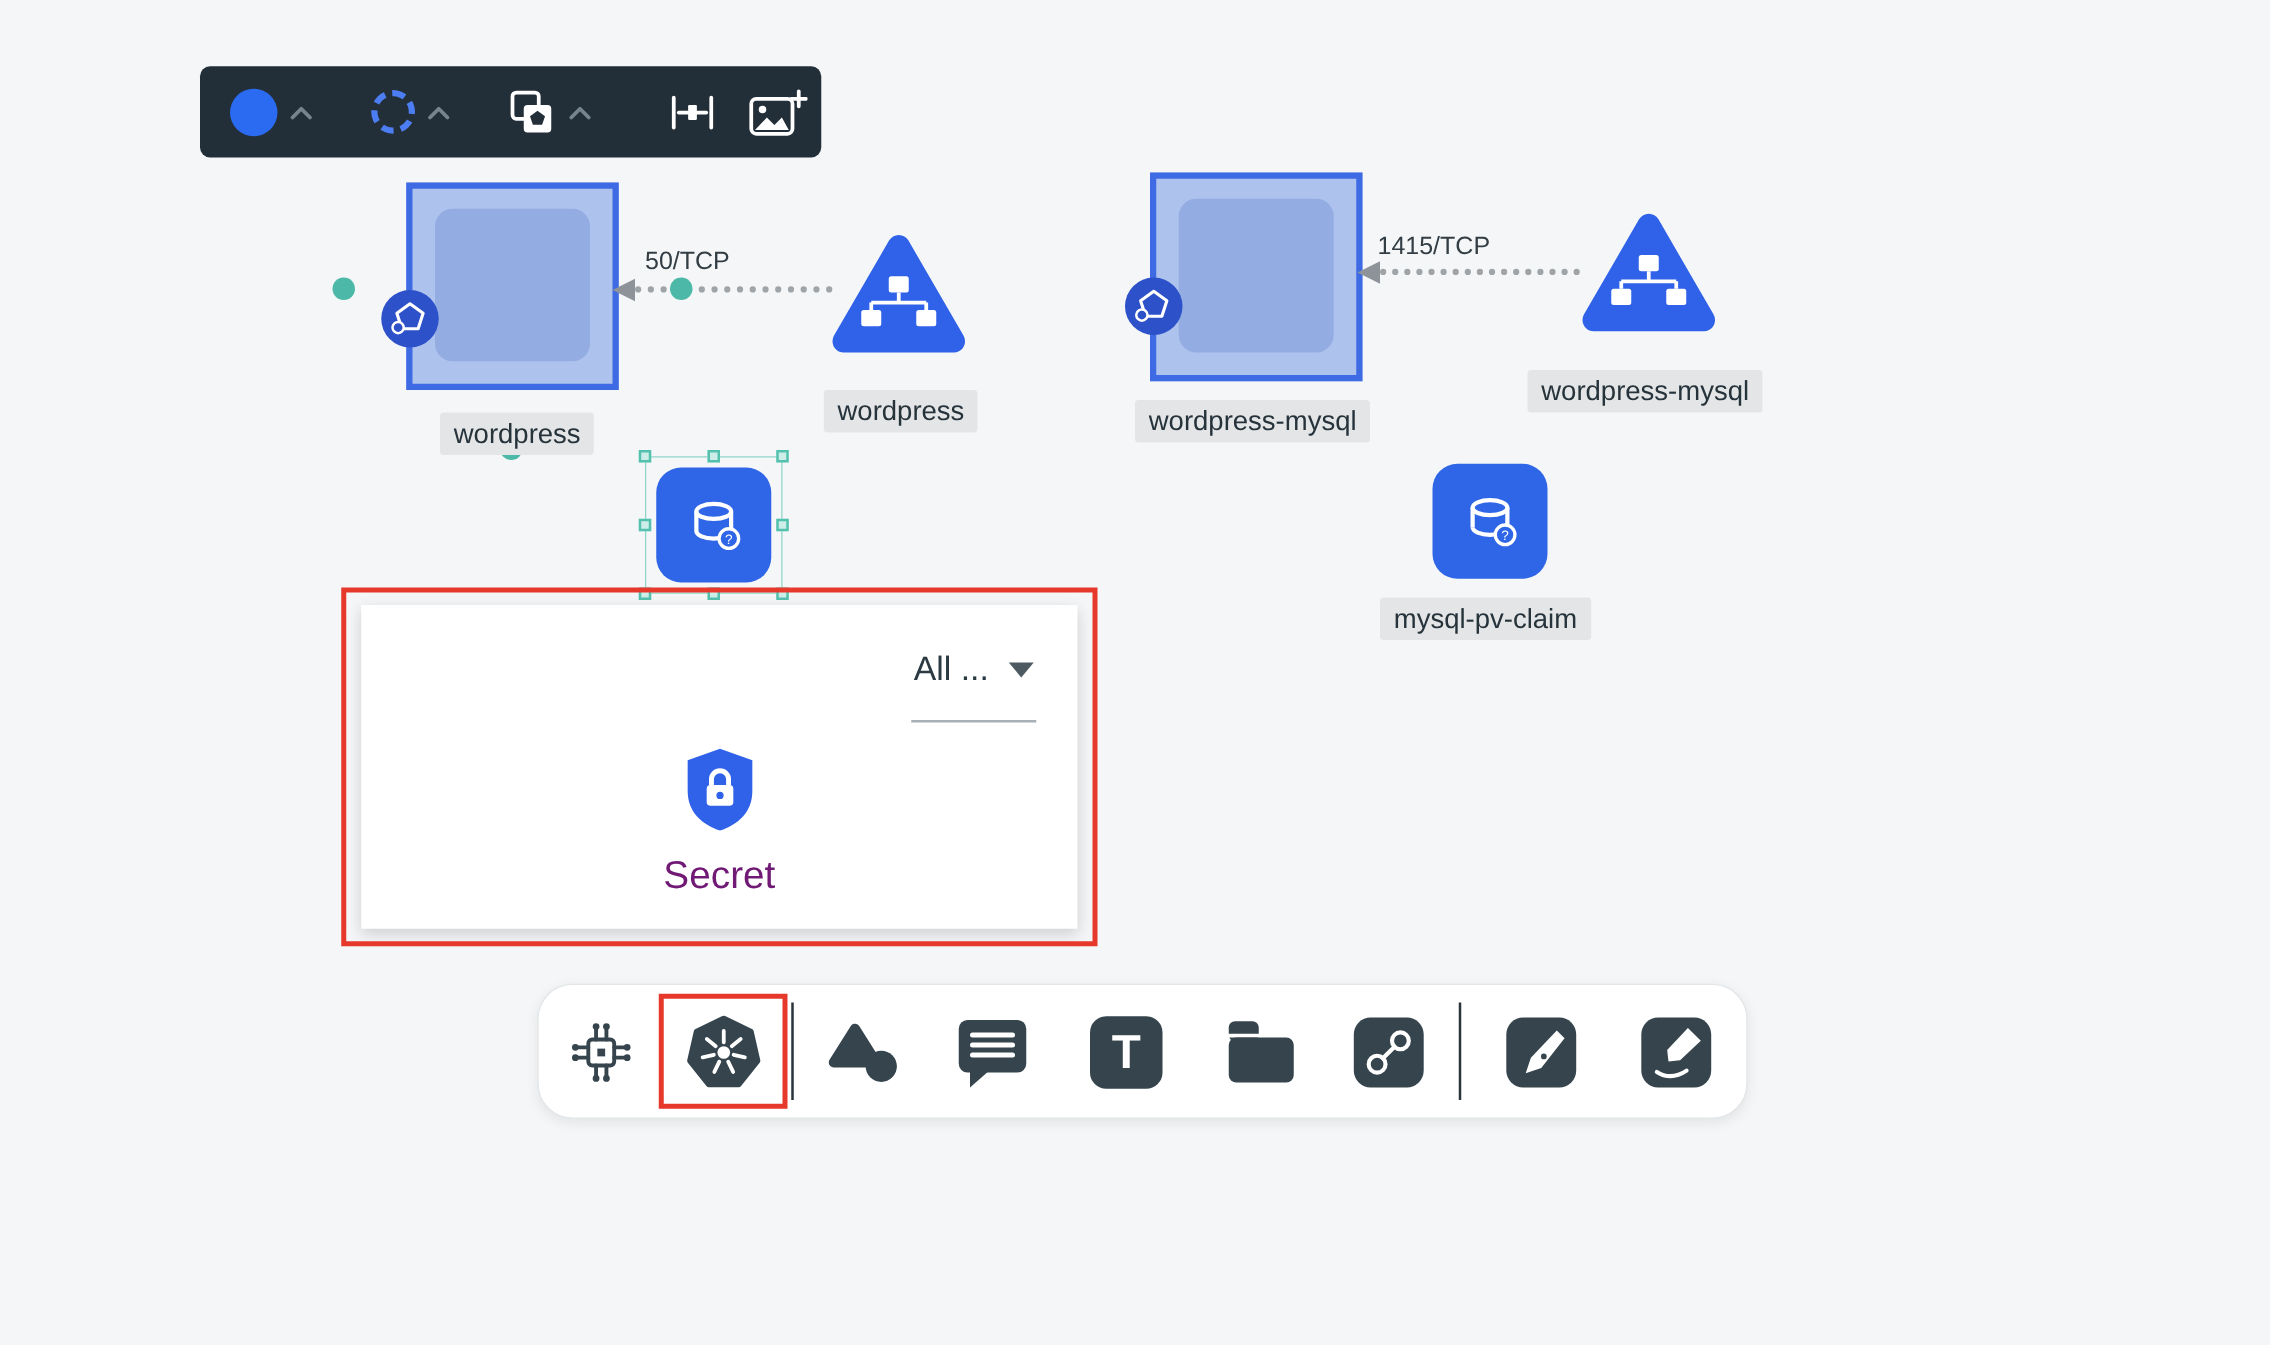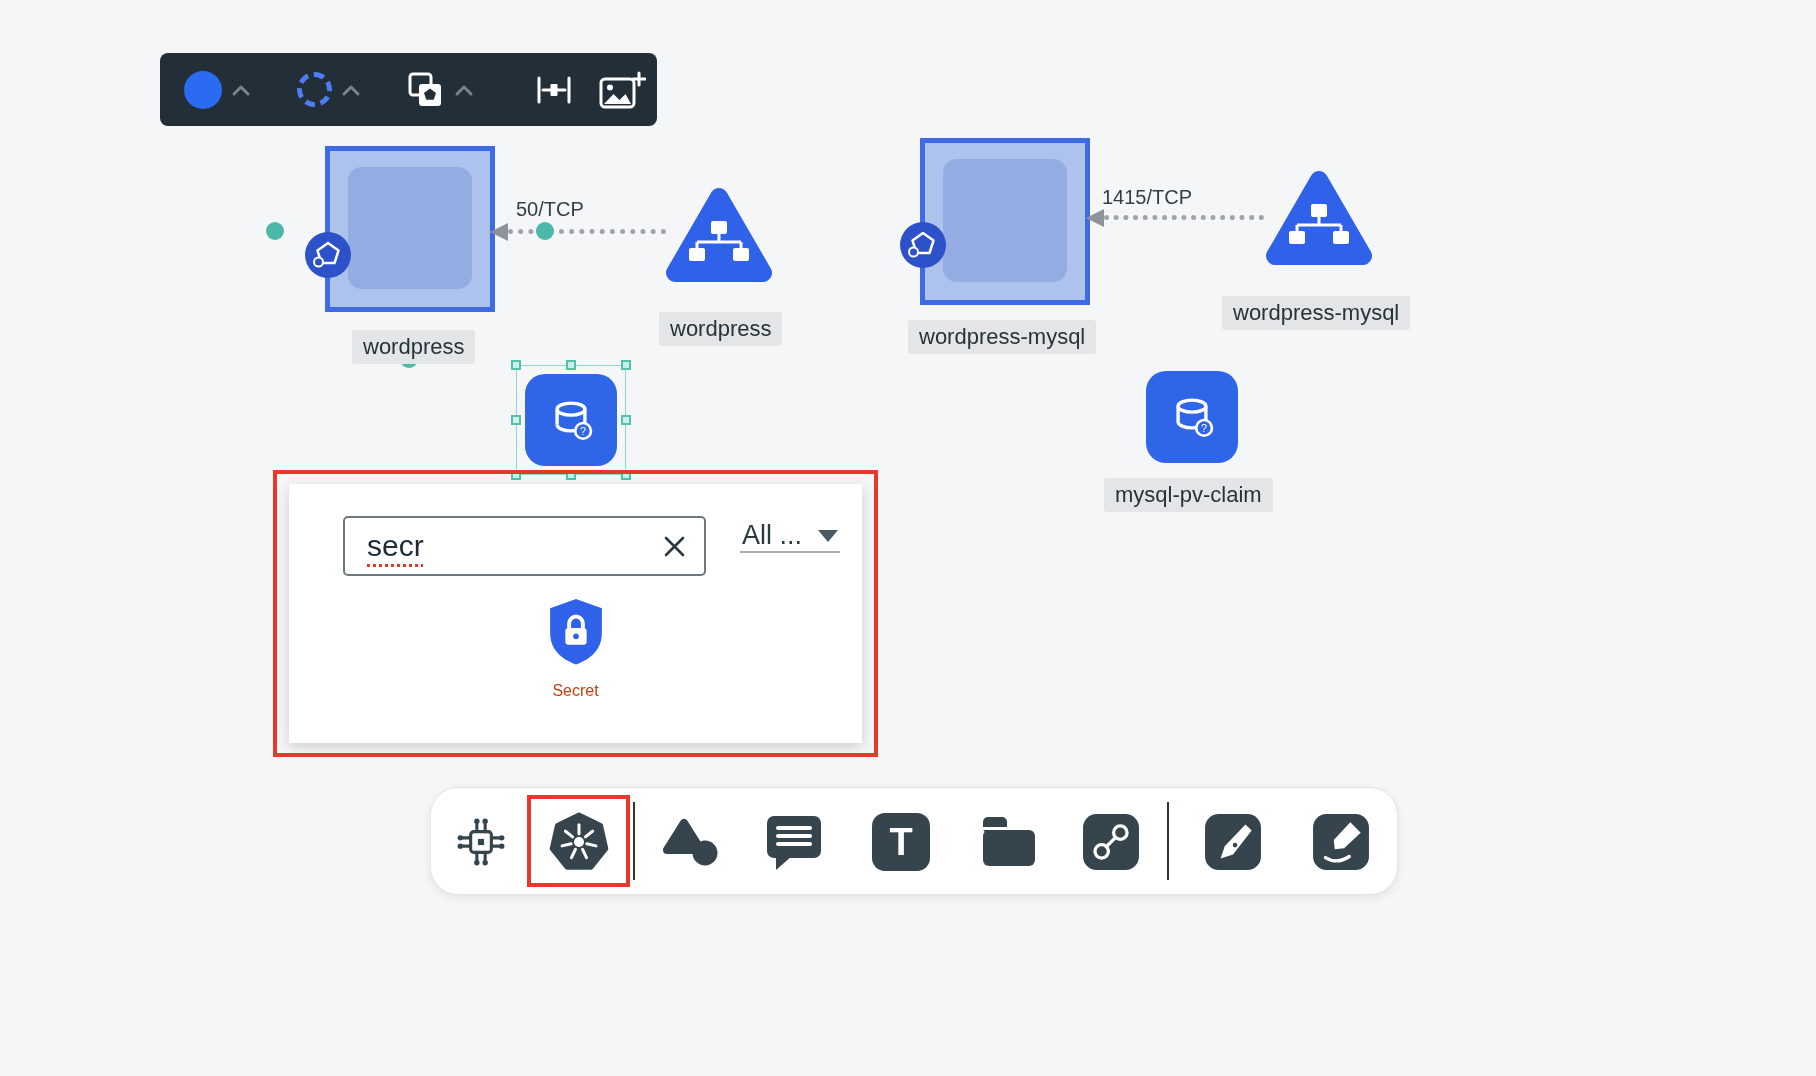--- a/index.html
+++ b/index.html
@@ -52,27 +52,27 @@
   .search-box {
     position:absolute; left:54px; top:32px; width:363px; height:60px;
     border:2px solid #6d787f; border-radius:5px; background:#fff;
     display:flex; align-items:center; padding:0 16px 0 22px; cursor:text;
   }
   .search-text {
     font-size:30px; color:#1f2c34; flex:1;
     text-decoration:underline dotted #e0392b; text-decoration-thickness:3px; text-underline-offset:8px;
   }
   .dd {
-    position:absolute; left:451px; top:30px; display:flex; align-items:center; gap:16px;
-    padding:6px 2px 0 2px; border-bottom:2px solid #a9b0b5; cursor:pointer;text-align:center;
+    position:absolute; left:440px; top:30px; display:flex; align-items:center; gap:16px;
+    padding:6px 2px 25px 2px; border-bottom:2px solid #a9b0b5; cursor:pointer;text-align:center;
   }
   .dd-label { font-size:27px; color:#2b3a42; }
   .dd-caret { width:0; height:0; border-left:10px solid transparent; border-right:10px solid transparent; border-top:12px solid #4e5a62; }
   .result { position:absolute; left:0; top:112px; width:100%; display:flex; flex-direction:column; align-items:center; gap:16px; cursor:pointer; }
-  .result-label { font-size:16px; color:#c2410c; }
+  .result-label { font-size:31px; color:#701a75; }
   
   .bottom-toolbar {
     position:absolute; left:430px; top:787px; width:968px; height:108px;
     background:#ffffff; border:1px solid #e3e6e8; border-radius:28px;
     box-shadow:0 3px 10px rgba(0,0,0,.08);
   }
   .tool-btn {
     position:absolute; top:22px; width:64px; height:64px;
     display:flex; align-items:center; justify-content:center;
     background:none; border:none; cursor:pointer;
@@ -210,26 +210,20 @@
     <svg width="58" height="58" viewBox="0 0 48 48">
       <ellipse cx="24" cy="15" rx="11.5" ry="5" stroke="#ffffff" stroke-width="2.8" fill="none"></ellipse>
       <path d="M12.5 15 V28 M35.5 15 V28" stroke="#ffffff" stroke-width="2.8" fill="none"></path>
       <path d="M12.5 28 A 11.5 5 0 0 0 35.5 28" stroke="#ffffff" stroke-width="2.8" fill="none"></path>
       <circle cx="34" cy="33" r="6.5" fill="#2f65e7" stroke="#ffffff" stroke-width="2.2"></circle>
       <text x="34" y="36.5" font-size="9" fill="#ffffff" text-anchor="middle" font-family="Liberation Sans, sans-serif">?</text>
     </svg>
   </div>
 
   <div class="popup-panel">
-    <div class="search-box">
-      <span class="search-text">secr</span>
-      <svg width="27" height="27" viewBox="0 0 27 27" style="cursor:pointer;">
-        <path d="M5 5 L22 22 M22 5 L5 22" stroke="#2b3a42" stroke-width="2.6" stroke-linecap="round"></path>
-      </svg>
-    </div>
     <div class="dd">
       <span class="dd-label">All ...</span>
       <span class="dd-caret"></span>
     </div>
     <div class="result">
       <svg width="62" height="70" viewBox="0 0 40 46">
         <path d="M20 2 L37 8 V24 C37 35.5 29.5 41.5 20 45 C10.5 41.5 3 35.5 3 24 V8 Z" fill="#2f62e9"></path>
         <rect x="13" y="21" width="14" height="11" rx="2" fill="#ffffff"></rect>
         <path d="M15.5 21 V18 A4.5 4.5 0 0 1 24.5 18 V21" stroke="#ffffff" stroke-width="2.6" fill="none"></path>
         <circle cx="20" cy="26.5" r="1.9" fill="#2f62e9"></circle>

